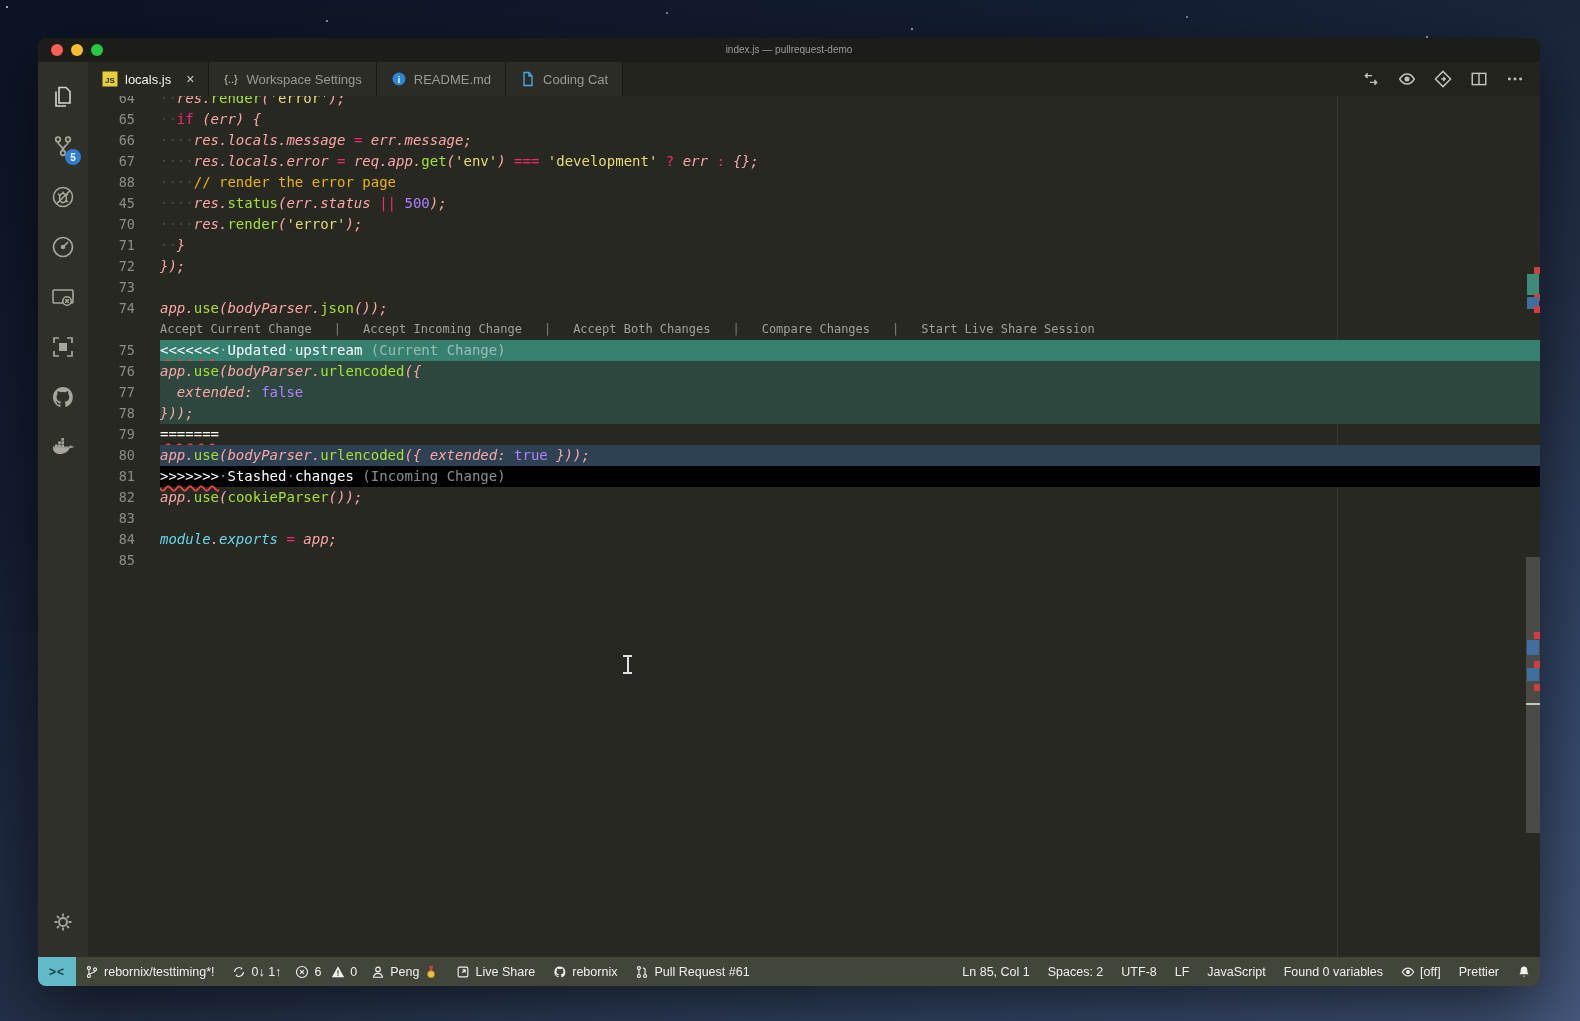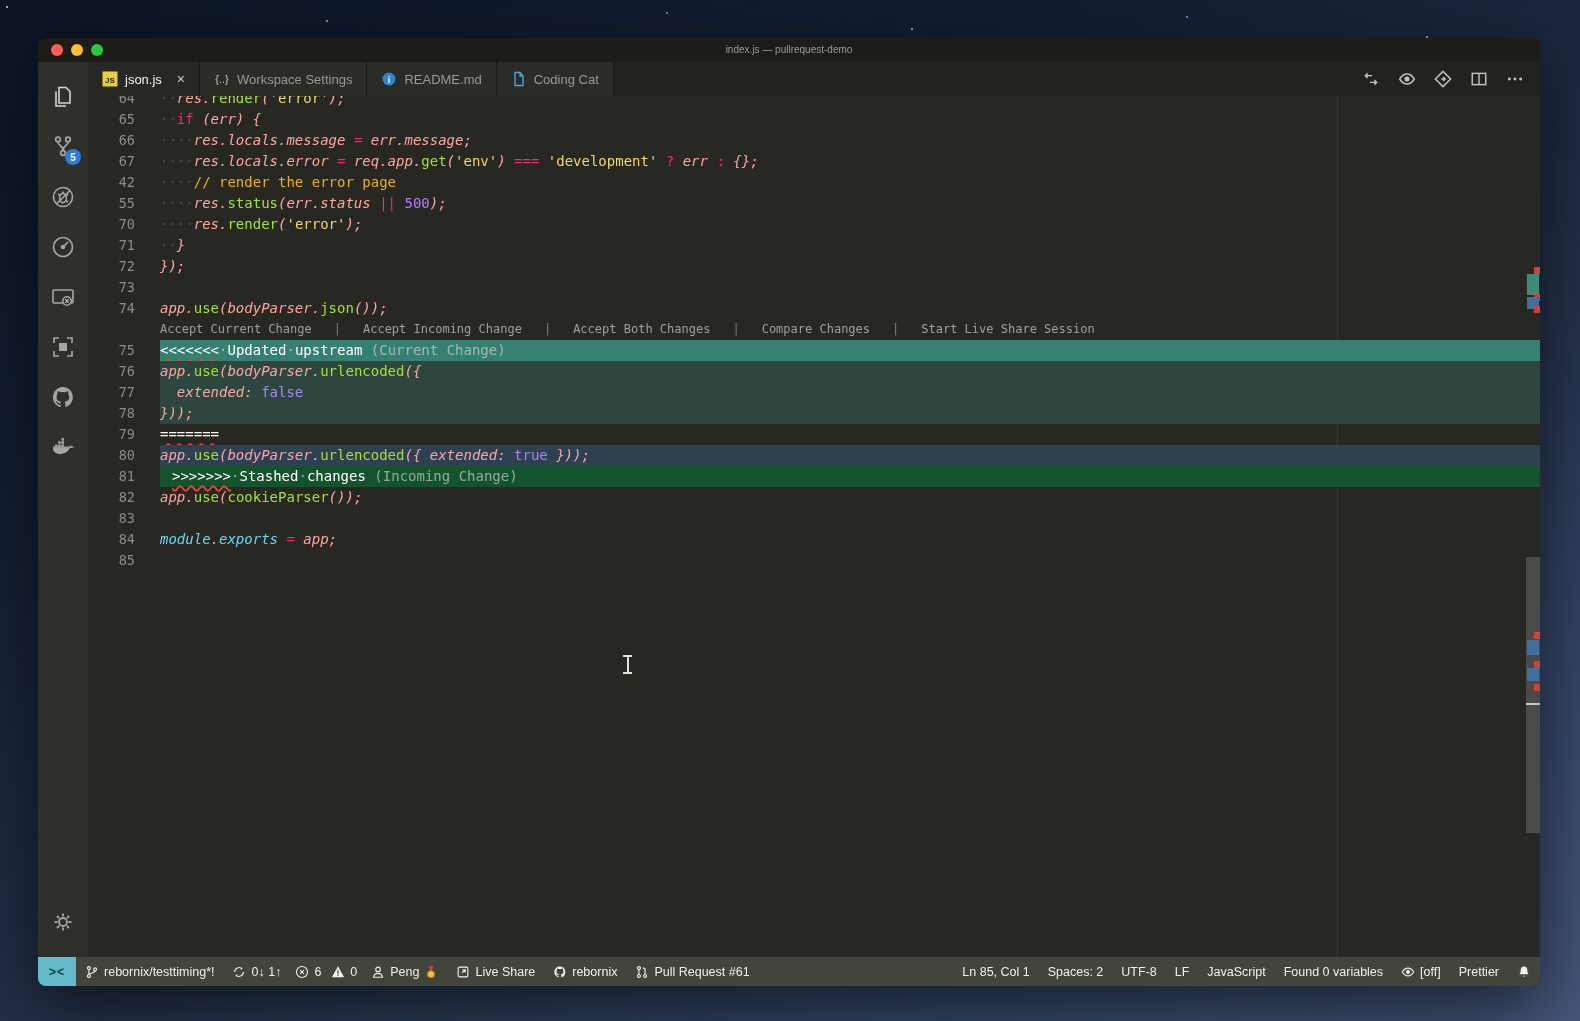--- a/index.html
+++ b/index.html
@@ -53,21 +53,21 @@
   .ruler-line { position:absolute; left:1249px; top:0; bottom:0; width:1px; background:rgba(255,255,255,.07); }
 
   .code { position:absolute; left:0; right:0; top:-8px;
     font-family:"DejaVu Sans Mono", monospace; font-size:14px; line-height:21px; }
   .code-row { display:flex; height:21px; white-space:pre; }
   .gutter { flex:0 0 72px; text-align:right; padding-right:25px; color:#8c8d86; font-size:13.5px; }
   .lc { flex:1 1 auto; color:#f8f8f2; }
   .hl-ch .lc { background:#36806f; }
   .hl-cb .lc { background:#2d473f; }
   .hl-ib .lc { background:#2e4152; }
-  .hl-ih .lc { background:#14532d;padding-left:12px; }
+  .hl-ih .lc { background:#000000; }
 
   .tk-p { color:#fca5a5;font-style:italic; }
   .tk-k { color:#f92672; }
   .tk-s { color:#e6db74; }
   .tk-f { color:#a6e22e; }
   .tk-n { color:#ae81ff; }
   .tk-c { color:#eab308; }
   .tk-i { color:#66d9ef; font-style:italic; }
   .tk-m { color:#ffffff; }
   .tk-d { color:rgba(255,255,255,.5); }
@@ -195,21 +195,21 @@
       <div class="editor-col">
         <div class="tabbar">
           <div class="tabs" id="tabs">
               <div class="tab active">
                 <span class="tab-icon" style="display: flex; width: 16px; height: 16px;">
                   <svg viewBox="0 0 16 16">
                     <rect width="15" height="15" x="0.5" y="0.5" fill="#e7cf3c"></rect>
                     <text x="8" y="11.5" font-size="8" font-weight="bold" fill="#2b2b20" text-anchor="middle">JS</text>
                   </svg>
                 </span>
-                <span>json.js</span>
+                <span>locals.js</span>
                 <span class="close">×</span>
               </div>
               <div class="tab">
                 <span class="tab-icon" style="display: flex; width: 16px; height: 16px;">
                   <svg viewBox="0 0 16 16">
                     <text x="8" y="12" font-size="11" fill="#c8c8b8" text-anchor="middle">{..}</text>
                   </svg>
                 </span>
                 <span>Workspace Settings</span>
               </div>
@@ -266,22 +266,22 @@
             </div>
         </div>
 
         <div class="editor-body">
           <div class="ruler-line"></div>
           <div class="code" id="code">
               <div class="code-row"><span class="gutter">64</span><span class="lc"><span class="tk-w">··</span><span class="tk-p">res.</span><span class="tk-f">render</span><span class="tk-p">(</span><span class="tk-s">'error'</span><span class="tk-p">);</span></span></div>
               <div class="code-row"><span class="gutter">65</span><span class="lc"><span class="tk-w">··</span><span class="tk-k">if</span><span class="tk-p"> (err) {</span></span></div>
               <div class="code-row"><span class="gutter">66</span><span class="lc"><span class="tk-w">····</span><span class="tk-p">res.locals.message </span><span class="tk-k">=</span><span class="tk-p"> err.message;</span></span></div>
               <div class="code-row"><span class="gutter">67</span><span class="lc"><span class="tk-w">····</span><span class="tk-p">res.locals.error </span><span class="tk-k">=</span><span class="tk-p"> req.app.</span><span class="tk-f">get</span><span class="tk-p">(</span><span class="tk-s">'env'</span><span class="tk-p">) </span><span class="tk-k">===</span><span class="tk-p"> </span><span class="tk-s">'development'</span><span class="tk-p"> </span><span class="tk-k">?</span><span class="tk-p"> err </span><span class="tk-k">:</span><span class="tk-p"> {};</span></span></div>
-              <div class="code-row"><span class="gutter">42</span><span class="lc"><span class="tk-w">····</span><span class="tk-c">// render the error page</span></span></div>
-              <div class="code-row"><span class="gutter">55</span><span class="lc"><span class="tk-w">····</span><span class="tk-p">res.</span><span class="tk-f">status</span><span class="tk-p">(err.status </span><span class="tk-k">||</span><span class="tk-p"> </span><span class="tk-n">500</span><span class="tk-p">);</span></span></div>
+              <div class="code-row"><span class="gutter">88</span><span class="lc"><span class="tk-w">····</span><span class="tk-c">// render the error page</span></span></div>
+              <div class="code-row"><span class="gutter">45</span><span class="lc"><span class="tk-w">····</span><span class="tk-p">res.</span><span class="tk-f">status</span><span class="tk-p">(err.status </span><span class="tk-k">||</span><span class="tk-p"> </span><span class="tk-n">500</span><span class="tk-p">);</span></span></div>
               <div class="code-row"><span class="gutter">70</span><span class="lc"><span class="tk-w">····</span><span class="tk-p">res.</span><span class="tk-f">render</span><span class="tk-p">(</span><span class="tk-s">'error'</span><span class="tk-p">);</span></span></div>
               <div class="code-row"><span class="gutter">71</span><span class="lc"><span class="tk-w">··</span><span class="tk-p">}</span></span></div>
               <div class="code-row"><span class="gutter">72</span><span class="lc"><span class="tk-p">});</span></span></div>
               <div class="code-row"><span class="gutter">73</span><span class="lc"></span></div>
               <div class="code-row"><span class="gutter">74</span><span class="lc"><span class="tk-p">app.</span><span class="tk-f">use</span><span class="tk-p">(bodyParser.</span><span class="tk-f">json</span><span class="tk-p">());</span></span></div>
               <div class="codelens-row">
                 <span class="cl-link">Accept Current Change</span>
                 <span class="cl-sep">|</span>
                 <span class="cl-link">Accept Incoming Change</span>
                 <span class="cl-sep">|</span>

